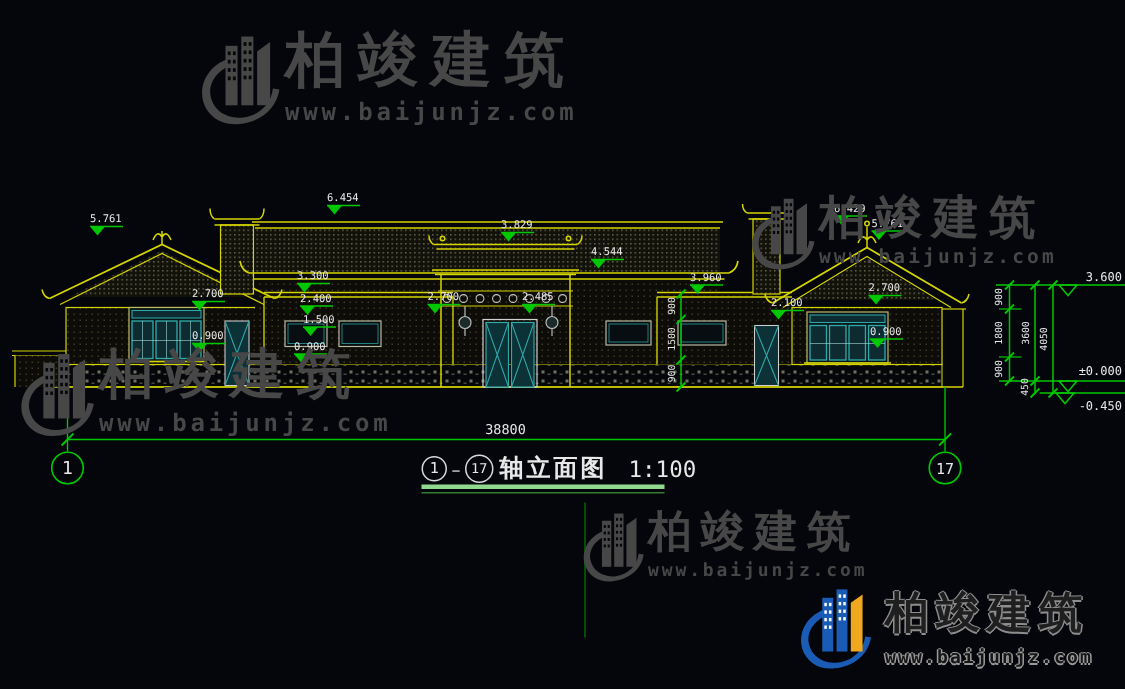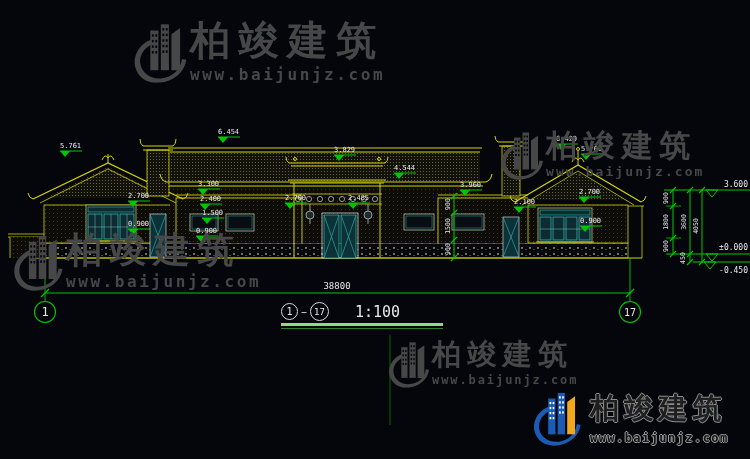--- a/index.html
+++ b/index.html
@@ -26,21 +26,21 @@
     font-family:"DejaVu Sans Mono",monospace;
     text-shadow:-1px 0 #9a9a9a,1px 0 #9a9a9a,0 -1px #9a9a9a,0 1px #9a9a9a;}
   
   .title{position:absolute;left:281px;top:302px;display:flex;align-items:center;z-index:2;color:#e8e8e8;}
   .circ{display:inline-flex;align-items:center;justify-content:center;border:1px solid #d8d8d8;
         border-radius:50%;font-family:"DejaVu Sans Mono",monospace;}
   .circ.c1{width:15px;height:15px;font-size:10px;}
   .circ.c17{width:17px;height:17px;font-size:9px;}
   .tdash{margin:0 3px;font-size:12px;color:#d8d8d8;}
   .tname{font-size:16px;font-weight:bold;letter-spacing:2px;margin-left:4px;}
-  .tscale{font-size:15px;font-family:"DejaVu Sans Mono",monospace;margin-left:26px;}
+  .tscale{font-size:15px;font-family:"DejaVu Sans Mono",monospace;margin-left:14px;}
   .rule1{position:absolute;left:281px;top:323px;width:162px;height:3px;background:#8fd98f;z-index:2;}
   .rule2{position:absolute;left:281px;top:328px;width:162px;height:1px;background:#2f7d2f;z-index:2;}
 </style>
 </head>
 <body>
 
 <div id="canvas">
 
   <svg width="0" height="0" style="position:absolute" aria-hidden="true">
     <symbol id="bjlogo" viewBox="0 0 100 110">
@@ -391,20 +391,21 @@
         <text class="dimtxt" x="748" y="250" text-anchor="end">±0.000</text>
         <text class="dimtxt" x="748" y="273" text-anchor="end">-0.450</text>
       </g>
     </g>
   </svg>
 
   <div class="title">
     <span class="circ c1">1</span>
     <span class="tdash">–</span>
     <span class="circ c17">17</span>
+    <span class="tname">轴立面图</span>
     <span class="tscale">1:100</span>
   </div>
   <div class="rule1"></div>
   <div class="rule2"></div>
 
   <div class="wm wm-a" style="left:128px;top:16px">
     <svg class="wm-logo" width="62" height="70" viewBox="0 0 100 110" fill="currentColor">
         <use href="#bjlogo"></use>
       </svg>
     <div class="wm-text">

